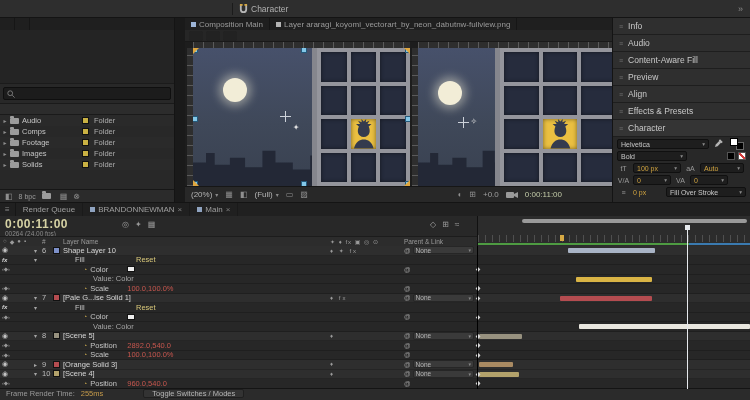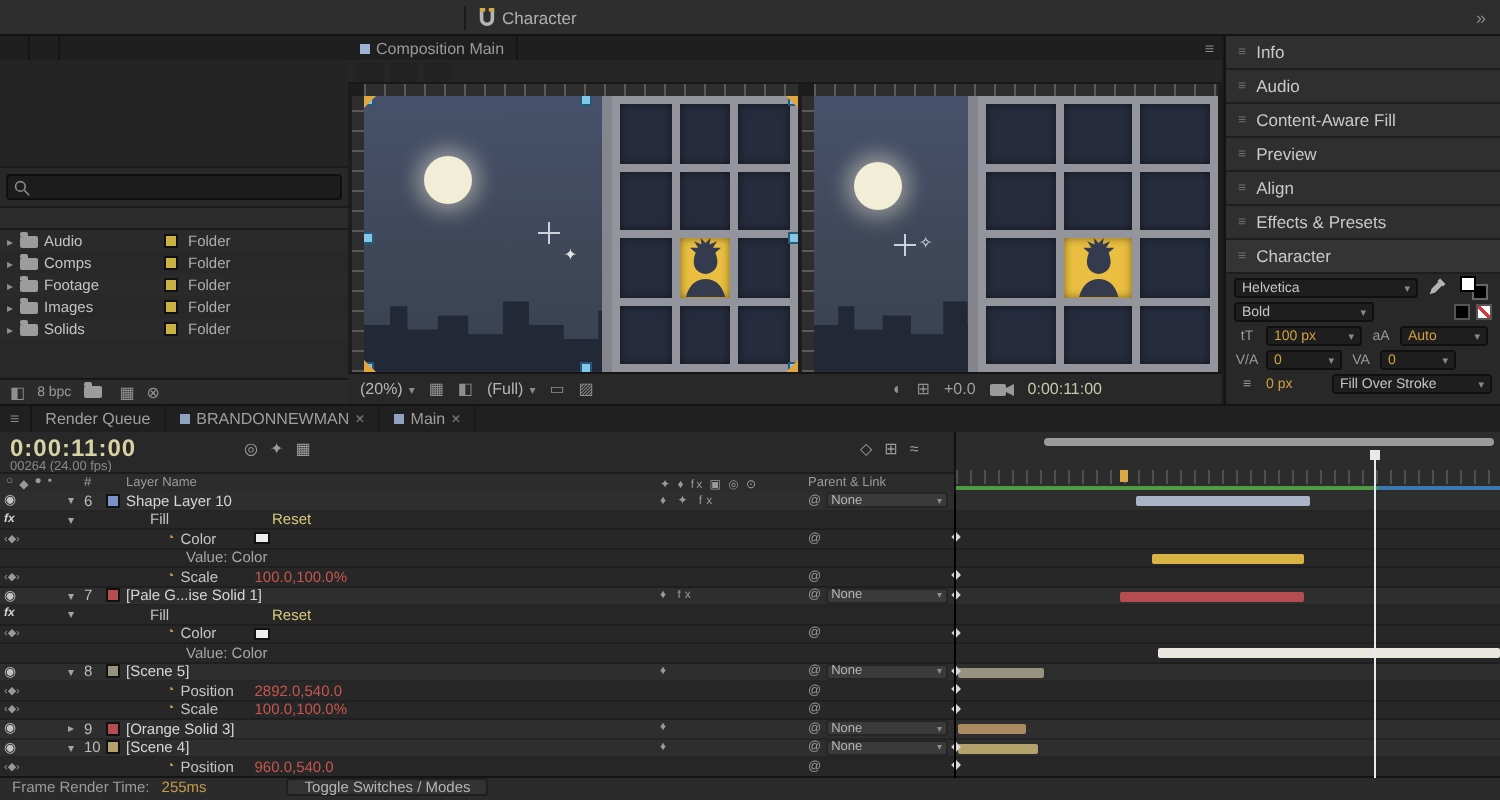--- a/index.html
+++ b/index.html
@@ -40,21 +40,21 @@
   .fold{width:9px;height:6px;background:#9c9c9c;border-radius:1px;position:relative;margin-right:3px;flex:none;}
   .fold::before{content:"";position:absolute;left:0;top:-2px;width:4px;height:2px;background:#9c9c9c;border-radius:1px 1px 0 0;}
   .pname{flex:0 0 60px;overflow:hidden;}
   .psw{width:7px;height:7px;border:1px solid #111;margin-right:5px;flex:none;}
   .ptype{color:#adadad;}
   .pfooter{position:absolute;bottom:0;left:0;right:0;height:13px;background:#2b2b2b;border-top:1px solid #161616;
     display:flex;align-items:center;gap:6px;padding-left:5px;font-size:7px;color:#9a9a9a;}
   .fico{font-size:8px;color:#8f8f8f;}
 
   
-  #viewer{position:absolute;left:174px;top:18px;width:437px;height:184px;background:#1d4ed8;}
+  #viewer{position:absolute;left:185px;top:18px;width:437px;height:184px;background:#1d4ed8;}
   .vtabbar{height:12px;background:#1f1f1f;display:flex;align-items:stretch;font-size:8px;overflow:hidden;}
   .vtab{display:flex;gap:3px;padding:0 6px;align-items:center;color:#9a9a9a;border-right:1px solid #161616;white-space:nowrap;overflow:hidden;}
   .sq{width:5px;height:5px;background:#9db4d6;flex:none;}
   .pmenu{margin-left:auto;color:#8a8a8a;padding:0 4px;display:flex;align-items:center;}
   .vsubbar{height:12px;background:#262626;display:flex;align-items:center;padding-left:4px;gap:3px;font-size:7.5px;border-bottom:1px solid #191919;}
   .vsub{padding:0 7px;height:10px;line-height:10px;background:#222;color:#9a9a9a;border-radius:2px;}
   .views{position:absolute;top:24px;left:0;right:0;height:144px;background:#1d1d1d;}
   .view{position:absolute;top:0;height:144px;}
   #viewA{left:2px;width:223px;}
   #viewB{left:227px;width:208px;}
@@ -298,20 +298,24 @@
   </div>
 
   <div id="viewer">
     <div class="vtabbar">
       <div style="display:flex;min-width:0">
 
       <span class="vtab">
             <i class="sq" style="background: rgb(157, 180, 214);"></i>
             <span>Composition Main</span>
           </span>
+          <span class="vtab">
+            <i class="sq" style="background: rgb(181, 181, 181);"></i>
+            <span>Layer araragi_koyomi_vectorart_by_neon_dabutnw-fullview.png</span>
+          </span>
         </div>
       <span class="pmenu">≡</span>
     </div>
     <div class="vsubbar">
 
     <span class="vsub"></span>
         <span class="vsub"></span>
         <span class="vsub"></span>
       </div>
 

